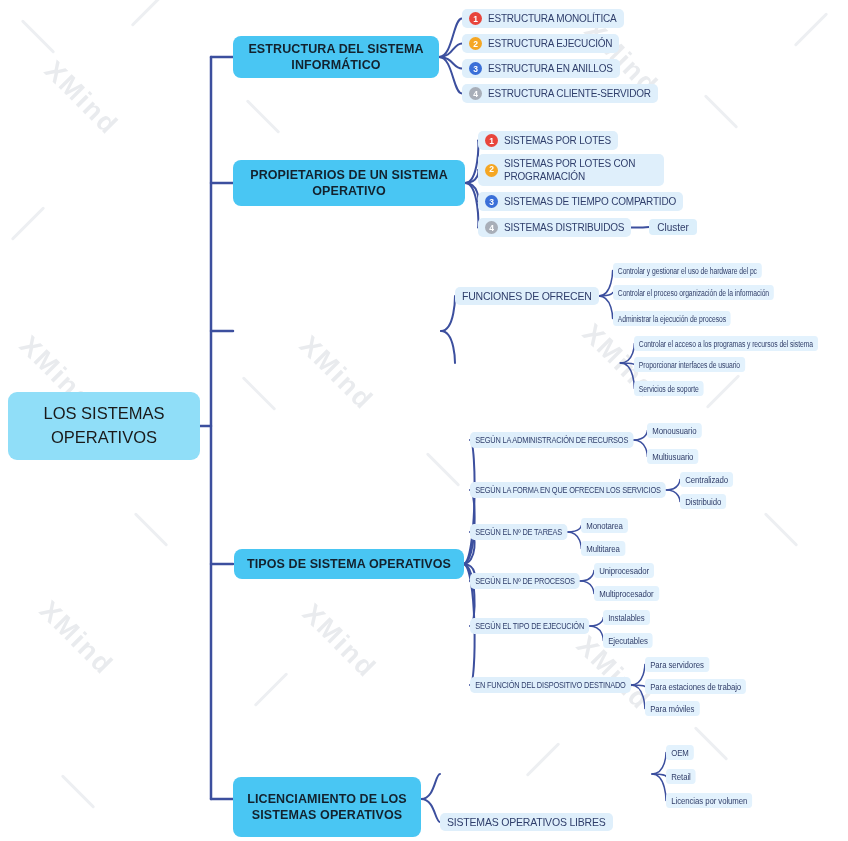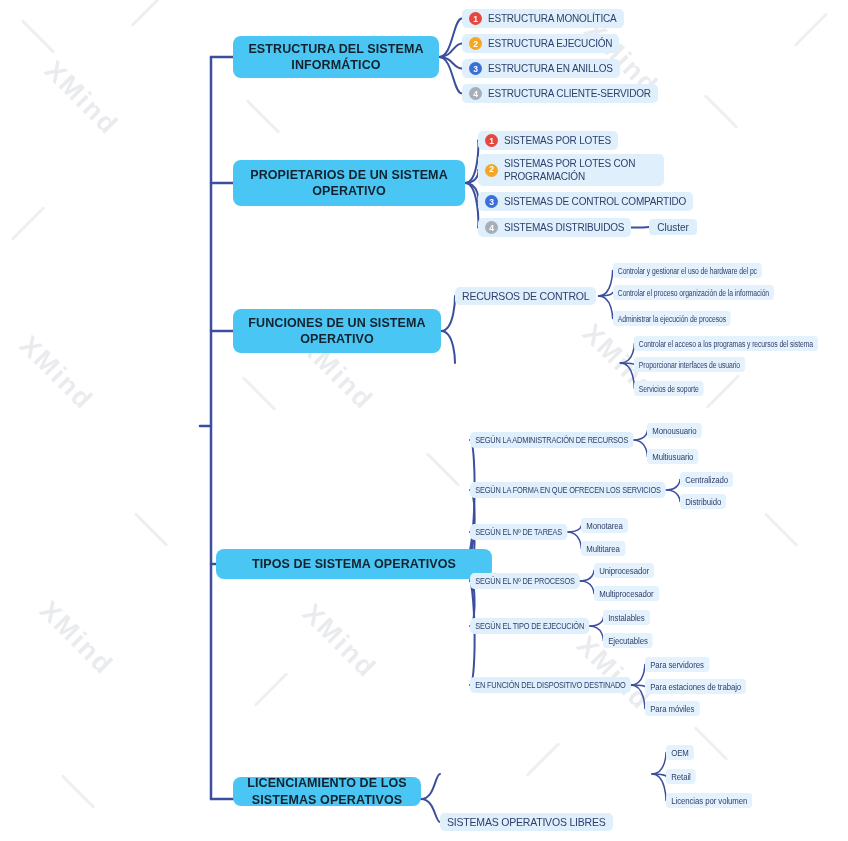--- a/index.html
+++ b/index.html
@@ -140,34 +140,34 @@
       <path d="M630.868408203125,685 C644.868408203125,685 644.868408203125,664.5 644.859375,664.5" fill="none" stroke="#3C4F9E" stroke-width="1.5" stroke-linecap="round"></path>
       <path d="M630.868408203125,685 C644.868408203125,685 644.868408203125,686.5 644.859375,686.5" fill="none" stroke="#3C4F9E" stroke-width="1.5" stroke-linecap="round"></path>
       <path d="M630.868408203125,685 C644.868408203125,685 644.868408203125,708.5 644.859375,708.5" fill="none" stroke="#3C4F9E" stroke-width="1.5" stroke-linecap="round"></path>
       <path d="M421,799 C435,799 435,774 440,774" fill="none" stroke="#3C4F9E" stroke-width="2" stroke-linecap="round"></path>
       <path d="M652.015625,774 C666.015625,774 666.015625,752.5 666.015625,752.5" fill="none" stroke="#3C4F9E" stroke-width="1.5" stroke-linecap="round"></path>
       <path d="M652.015625,774 C666.015625,774 666.015625,776.5 666.015625,776.5" fill="none" stroke="#3C4F9E" stroke-width="1.5" stroke-linecap="round"></path>
       <path d="M652.015625,774 C666.015625,774 666.015625,800.5 666.015625,800.5" fill="none" stroke="#3C4F9E" stroke-width="1.5" stroke-linecap="round"></path>
       <path d="M421,799 C435,799 435,822 440,822" fill="none" stroke="#3C4F9E" stroke-width="2" stroke-linecap="round"></path>
     </svg>
 
+  <div id="rootNode" class="node root" style="left:8px;top:392px;width:192px;height:68px">
+    <span>LOS SISTEMAS OPERATIVOS</span>
+  </div>
 
   <div id="b0" class="node branch" style="left:233px;top:36px;width:206px;height:42px">
     <span>ESTRUCTURA DEL SISTEMA INFORMÁTICO</span>
   </div>
   <div id="b1" class="node branch" style="left:233px;top:160px;width:232px;height:46px">
     <span>PROPIETARIOS DE UN SISTEMA OPERATIVO</span>
   </div>
-  <div id="b2" class="node branch" style="left:233px;top:309px;width:208px;height:44px">
-    <span>FUNCIONES DE UN SISTEMA OPERATIVO</span>
-  </div>
-  <div id="b3" class="node branch" style="left:216px;top:549px;width:276px;height:30px">
+  <div id="b3" class="node branch" style="left:234px;top:549px;width:230px;height:30px">
     <span>TIPOS DE SISTEMA OPERATIVOS</span>
   </div>
-  <div id="b4" class="node branch" style="left:233px;top:777px;width:188px;height:29px">
+  <div id="b4" class="node branch" style="left:233px;top:777px;width:188px;height:60px">
     <span>LICENCIAMIENTO DE LOS SISTEMAS OPERATIVOS</span>
   </div>
 
   <div id="b0c0" class="node pill" style="left:462px;top:9px">
     <span class="badge bg1">1</span>
     <span>ESTRUCTURA MONOLÍTICA</span>
   </div>
   <div id="b0c1" class="node pill" style="left:462px;top:34px">
     <span class="badge bg2">2</span>
     <span>ESTRUCTURA EJECUCIÓN</span>
@@ -184,32 +184,32 @@
   <div id="b1c0" class="node pill" style="left:478px;top:131px">
     <span class="badge bg1">1</span>
     <span>SISTEMAS POR LOTES</span>
   </div>
   <div id="b1c1" class="node pill multi" style="left:478px;top:154px">
     <span class="badge bg2">2</span>
     <span>SISTEMAS POR LOTES CON PROGRAMACIÓN</span>
   </div>
   <div id="b1c2" class="node pill" style="left:478px;top:192px">
     <span class="badge bg3">3</span>
-    <span>SISTEMAS DE CONTROL COMPARTIDO</span>
+    <span>SISTEMAS DE TIEMPO COMPARTIDO</span>
   </div>
   <div id="b1c3" class="node pill" style="left:478px;top:218px">
     <span class="badge bg4">4</span>
     <span>SISTEMAS DISTRIBUIDOS</span>
   </div>
   <div id="b1c3s" class="node cluster" style="top: 219px; left: 649.266px;">
     <span>Cluster</span>
   </div>
 
   <div id="b2c0" class="node pill fn" style="left:455px;top:287px">
-    <span>RECURSOS DE CONTROL</span>
+    <span>FUNCIONES DE OFRECEN</span>
   </div>
   <div id="b2c0i0" class="node leaf" style="top: 263px; left: 612.594px;">
     <span>Controlar y gestionar el uso de hardware del pc</span>
   </div>
   <div id="b2c0i1" class="node leaf" style="top: 285px; left: 612.594px;">
     <span>Controlar el proceso organización de la información</span>
   </div>
   <div id="b2c0i2" class="node leaf" style="top: 311px; left: 612.594px;">
     <span>Administrar la ejecución de procesos</span>
   </div>

